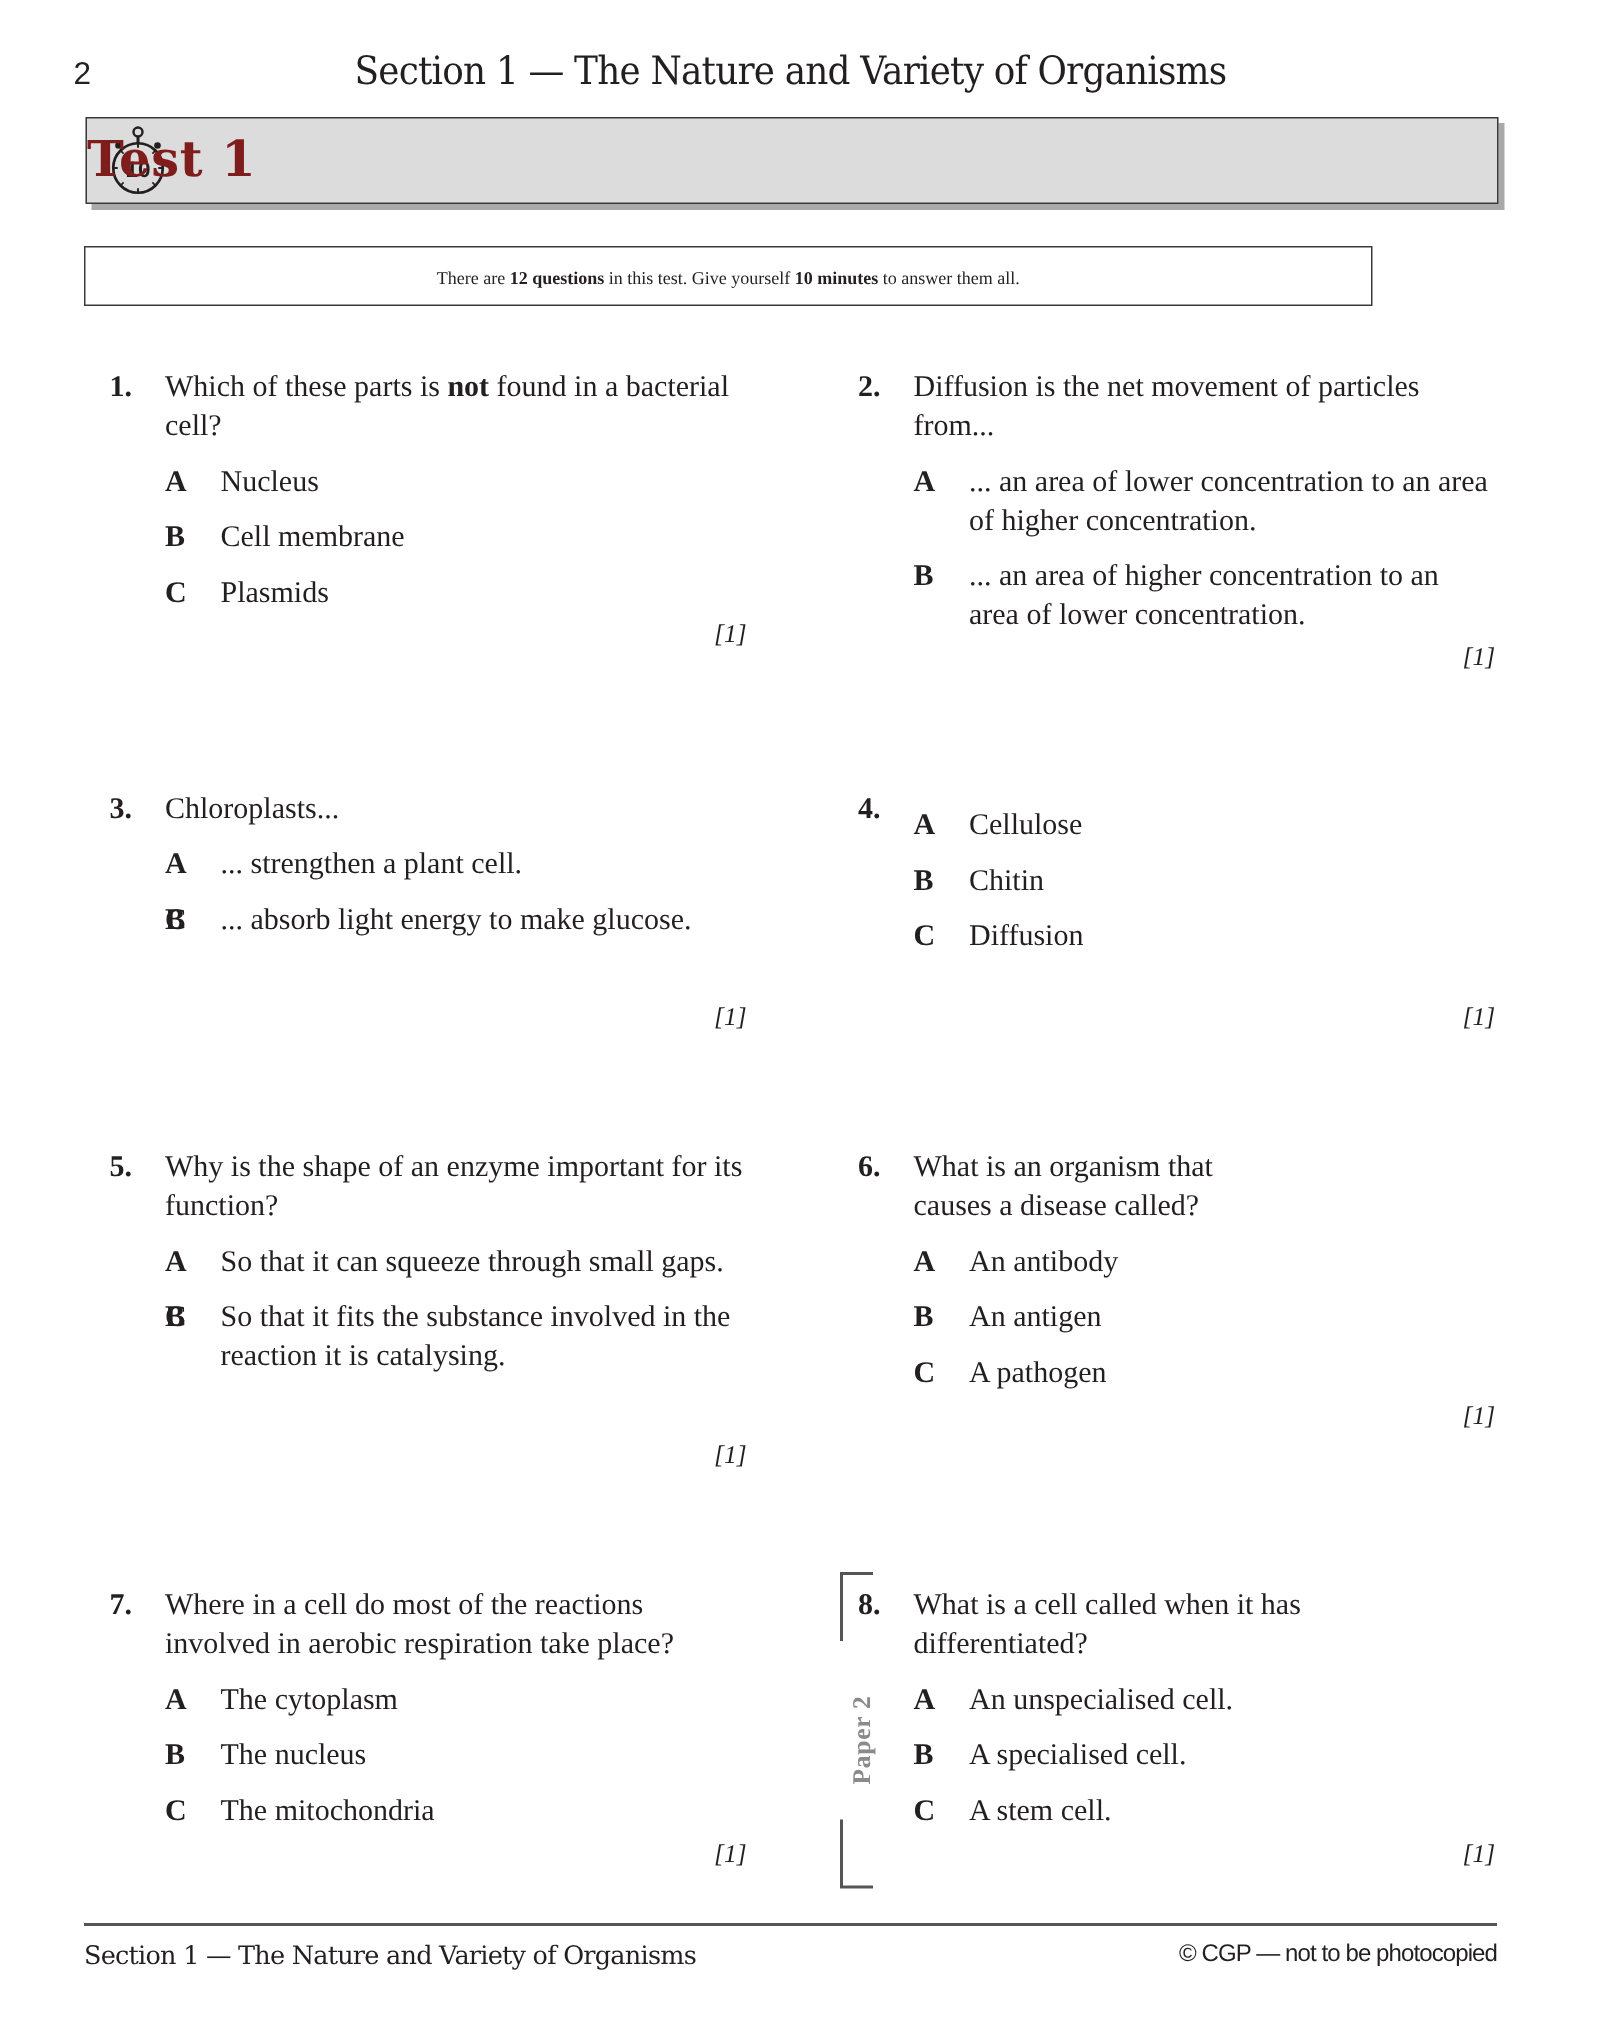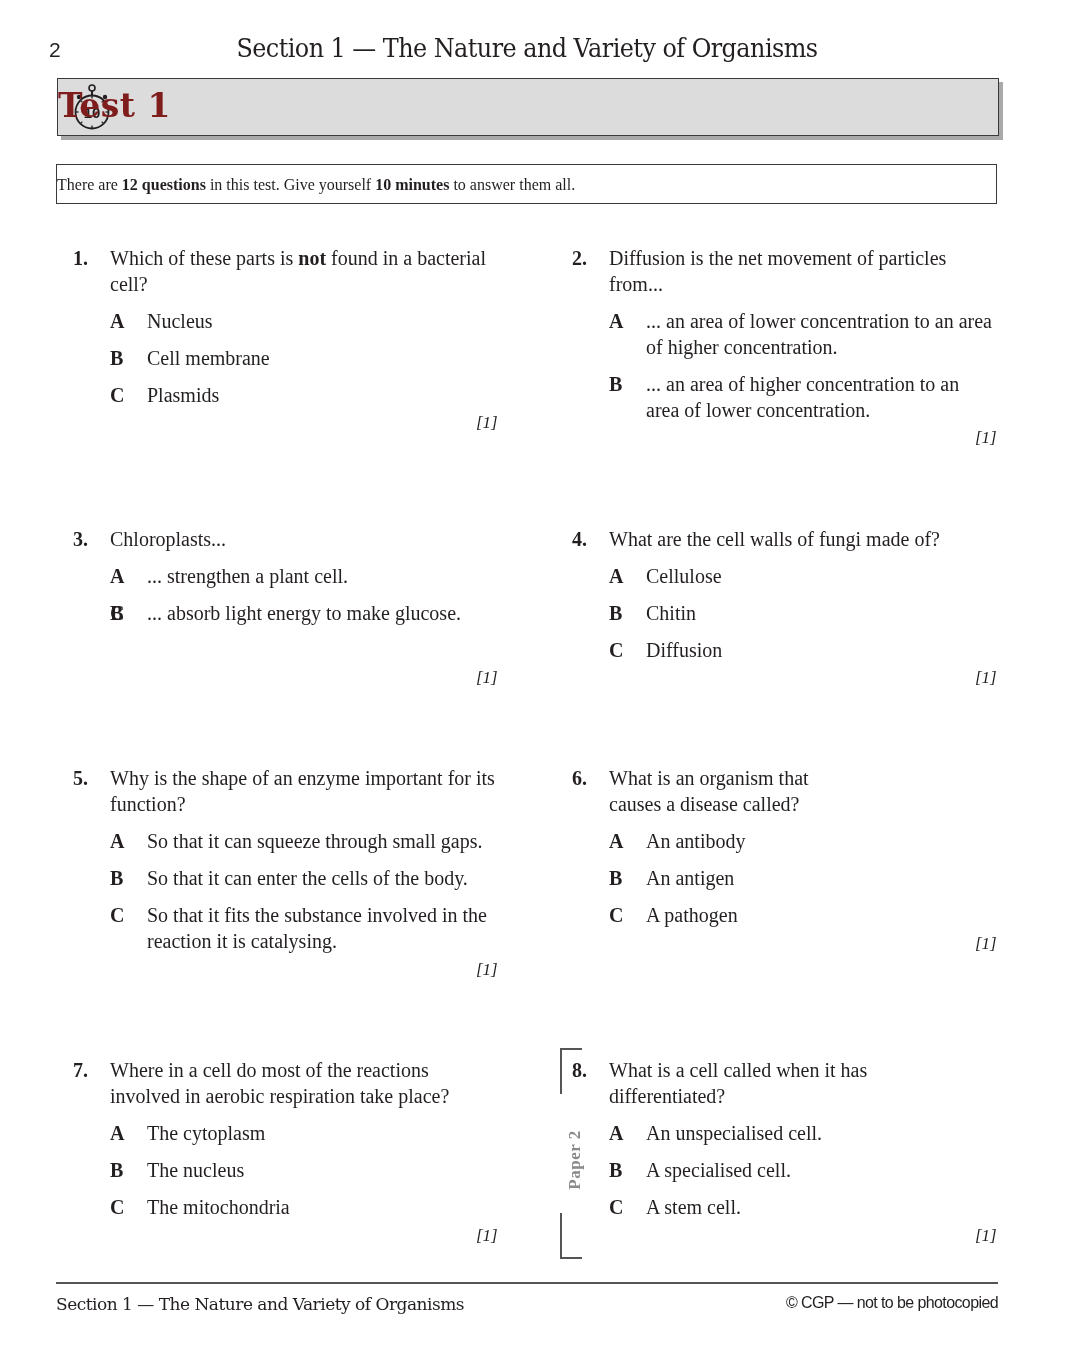--- a/index.html
+++ b/index.html
@@ -24,23 +24,23 @@
       background: #dcdcdd; border: 1.5px solid #3a3a3a;
       box-shadow: 4px 4px 0 #a9a9aa;
     }
     .stopwatch { position: absolute; left: 14px; top: 3px; width: 40px; height: 50px; }
     .test-title {
       position: absolute; left: 0; right: 0; top: 7px; text-align: left;
       font-family: "DejaVu Serif", serif; font-weight: bold; font-size: 33px;
       letter-spacing: 0.5px; color: #7f1d1d;
     }
     .info-box {
-      position: absolute; left: 56px; top: 164px; width: 941px; height: 40px;
+      position: absolute; left: 56px; top: 164px; width: 859px; height: 40px;
       border: 1.5px solid #3a3a3a; box-sizing: border-box;
-      font-size: 16px; line-height: 40px;
+      text-align: center; font-size: 12px; line-height: 40px;
     }
     .info-box b { font-weight: bold; }
     .question { position: absolute; width: 440px; font-size: 20px; line-height: 26px; }
     .q-num { position: absolute; left: 0; top: 0; font-weight: bold; width: 30px; text-align: right; }
     .q-text { margin-left: 52px; }
     .q-text b { font-weight: bold; }
     .options { margin-top: 11px; }
     .option { position: relative; margin-left: 52px; padding-left: 37px; margin-bottom: 11px; }
     .opt-letter { position: absolute; left: 0; top: 0; font-weight: bold; }
     .marks {
@@ -122,35 +122,34 @@
   <div class="options">
     <div class="option"><span class="opt-letter">A</span><span>... strengthen a plant cell.</span></div>
     <div class="option"><span class="opt-letter">B</span></div>
     <div class="option"><span class="opt-letter">C</span><span>... absorb light energy to make glucose.</span></div>
   </div>
 </div>
 <div class="marks" style="left:476px; top:668px;">[1]</div>
 
 <div class="question" style="left:557px; top:526px;">
   <span class="q-num">4.</span>
-  <div class="q-text">What are the cell walls of fungi made of?</div>
   <div class="options">
     <div class="option"><span class="opt-letter">A</span><span>Cellulose</span></div>
     <div class="option"><span class="opt-letter">B</span><span>Chitin</span></div>
     <div class="option"><span class="opt-letter">C</span><span>Diffusion</span></div>
   </div>
 </div>
 <div class="marks" style="left:975px; top:668px;">[1]</div>
 
 <div class="question" style="left:58px; top:765px;">
   <span class="q-num">5.</span>
   <div class="q-text">Why is the shape of an enzyme important for its function?</div>
   <div class="options">
     <div class="option"><span class="opt-letter">A</span><span>So that it can squeeze through small gaps.</span></div>
-    <div class="option"><span class="opt-letter">B</span><span>So that it can enter the cells of the body.</span></div>
+    <div class="option"><span class="opt-letter">B</span></div>
     <div class="option"><span class="opt-letter">C</span><span>So that it fits the substance involved in the reaction it is catalysing.</span></div>
   </div>
 </div>
 <div class="marks" style="left:476px; top:960px;">[1]</div>
 
 <div class="question" style="left:557px; top:765px; width:300px;">
   <span class="q-num">6.</span>
   <div class="q-text">What is an organism that causes a disease called?</div>
   <div class="options">
     <div class="option"><span class="opt-letter">A</span><span>An antibody</span></div>

